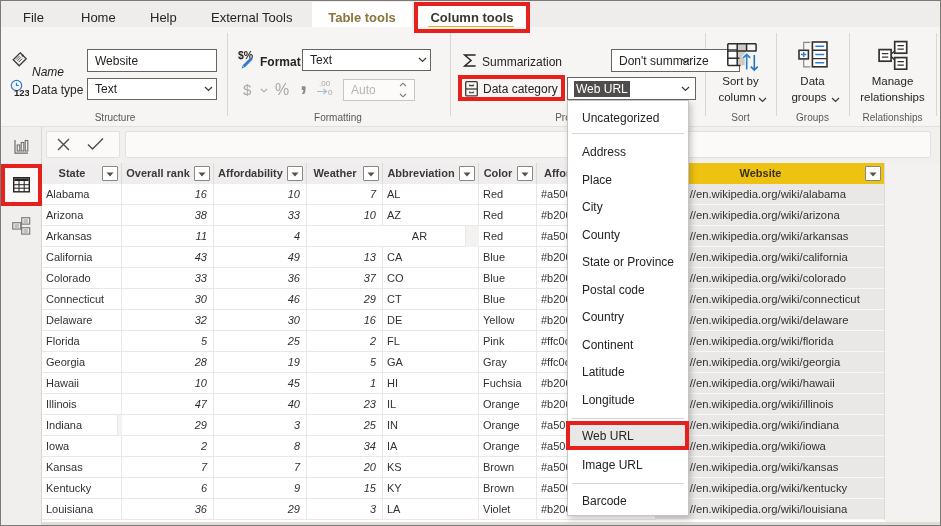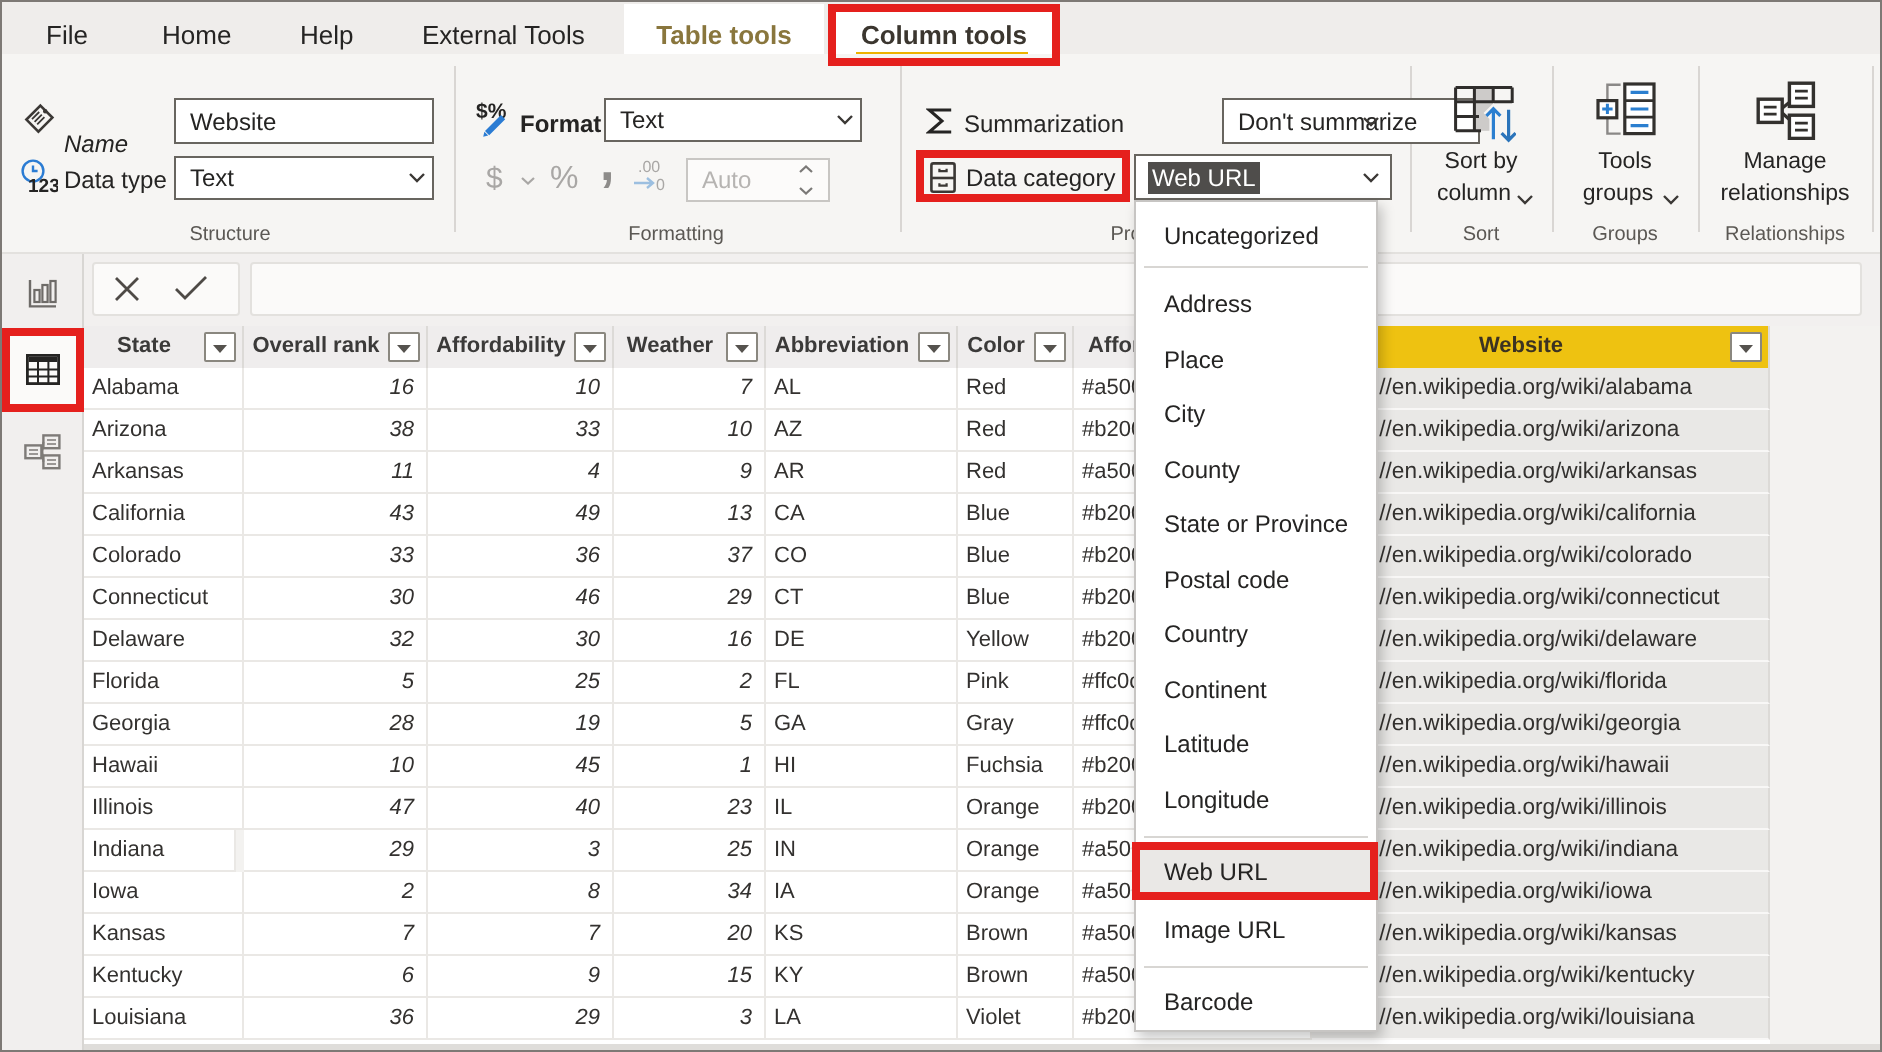--- a/index.html
+++ b/index.html
@@ -131,21 +131,21 @@
     </svg>
 <div class="gl" style="left:705px;top:112px;width:71px;">Sort</div>
 <svg class="abs" style="left:797px;top:40px;" width="32" height="29" viewBox="0 0 32 29">
 <path d="M6.7 9.6 V2.4 H13.3 M6.7 19.4 V26.8 H13.3" fill="none" stroke="#8a8886" stroke-width="1.2"></path>
 <rect x="15.4" y="2" width="14.6" height="24.8" fill="#fff" stroke="#33312e" stroke-width="1.6"></rect>
 <path d="M15.4 10.3 H30 M15.4 18.6 H30" stroke="#33312e" stroke-width="1.4"></path>
 <path d="M18.3 6.2 H27.2 M18.3 14.5 H27.2 M18.3 22.8 H27.2" stroke="#2b7fd0" stroke-width="1.6"></path>
 <rect x="2" y="10.3" width="9.4" height="8.6" fill="#fff" stroke="#33312e" stroke-width="1.6"></rect>
 <path d="M6.7 11.9 V17 M4.1 14.5 H9.3" stroke="#2b7fd0" stroke-width="1.5"></path>
 </svg>
-<div class="btn2" style="left:776px;top:75px;width:73px;">Tools</div>
+<div class="btn2" style="left:776px;top:75px;width:73px;">Data</div>
 <div class="btn2" style="left:776px;top:91px;width:66px;">groups</div>
 <svg class="chev" style="left:831px;top:97px;" width="9" height="6" viewBox="0 0 9 6">
       <path d="M1 1 L4.5 4.5 L8 1" fill="none" stroke="#3b3835" stroke-width="1.2"></path>
     </svg>
 <div class="gl" style="left:776px;top:112px;width:73px;">Groups</div>
 <svg class="abs" style="left:877px;top:40px;" width="32" height="30" viewBox="0 0 32 30">
 <path d="M13 15 L18.5 10.5 M13 15.5 L18.5 20.5" stroke="#33312e" stroke-width="1.6"></path>
 <rect x="2.1" y="9.6" width="12" height="11.6" fill="#fff" stroke="#33312e" stroke-width="1.7"></rect>
 <path d="M4.9 13.6 H11.3 M4.9 17.1 H11.3" stroke="#33312e" stroke-width="1.4"></path>
 <rect x="17.7" y="1.6" width="12" height="11.6" fill="#fff" stroke="#33312e" stroke-width="1.7"></rect>
@@ -268,21 +268,21 @@
 <div class="cell num" style="left:214px;top:205px;width:93px;">33</div>
 <div class="cell num" style="left:307px;top:205px;width:76px;">10</div>
 <div class="cell txt" style="left:383px;top:205px;width:96px;">AZ</div>
 <div class="cell txt" style="left:479px;top:205px;width:58px;">Red</div>
 <div class="cell txt" style="left:537px;top:205px;width:119px;">#b20000</div>
 <div class="cell" style="left:656px;top:205px;width:229px;background:#e9e8e6;border-bottom:1px solid #f8f7f6;border-right:1px solid #dcdad7;padding-left:6px;font-size:11.3px;">https://en.wikipedia.org/wiki/arizona</div>
 <div class="cell txt" style="left:42px;top:226px;width:80px;">Arkansas</div>
 <div class="cell num" style="left:122px;top:226px;width:92px;">11</div>
 <div class="cell num" style="left:214px;top:226px;width:93px;">4</div>
 <div class="cell num" style="left:307px;top:226px;width:76px;">9</div>
-<div class="cell txt" style="left:383px;top:226px;width:96px;">AR</div>
+<div class="cell txt" style="left:370px;top:226px;width:96px;text-align:center;">AR</div>
 <div class="cell txt" style="left:479px;top:226px;width:58px;">Red</div>
 <div class="cell txt" style="left:537px;top:226px;width:119px;">#a50026</div>
 <div class="cell" style="left:656px;top:226px;width:229px;background:#e9e8e6;border-bottom:1px solid #f8f7f6;border-right:1px solid #dcdad7;padding-left:6px;font-size:11.3px;">https://en.wikipedia.org/wiki/arkansas</div>
 <div class="cell txt" style="left:42px;top:247px;width:80px;">California</div>
 <div class="cell num" style="left:122px;top:247px;width:92px;">43</div>
 <div class="cell num" style="left:214px;top:247px;width:93px;">49</div>
 <div class="cell num" style="left:307px;top:247px;width:76px;">13</div>
 <div class="cell txt" style="left:383px;top:247px;width:96px;">CA</div>
 <div class="cell txt" style="left:479px;top:247px;width:58px;">Blue</div>
 <div class="cell txt" style="left:537px;top:247px;width:119px;">#b20000</div>

